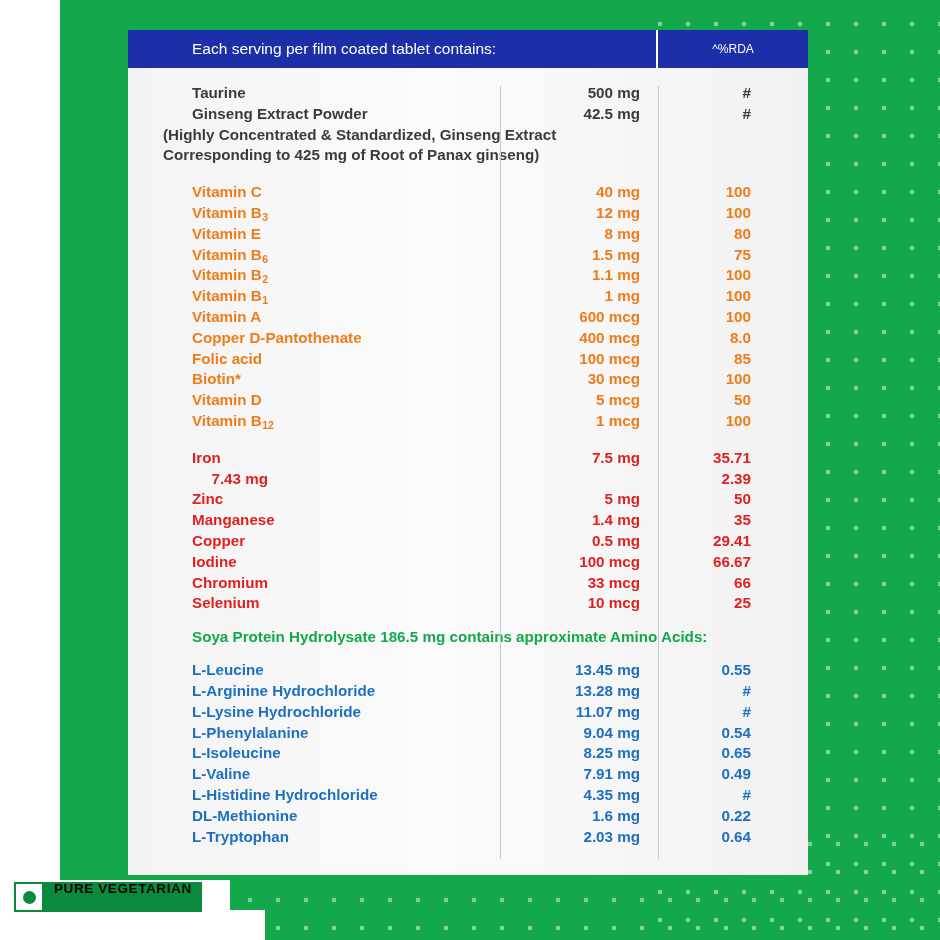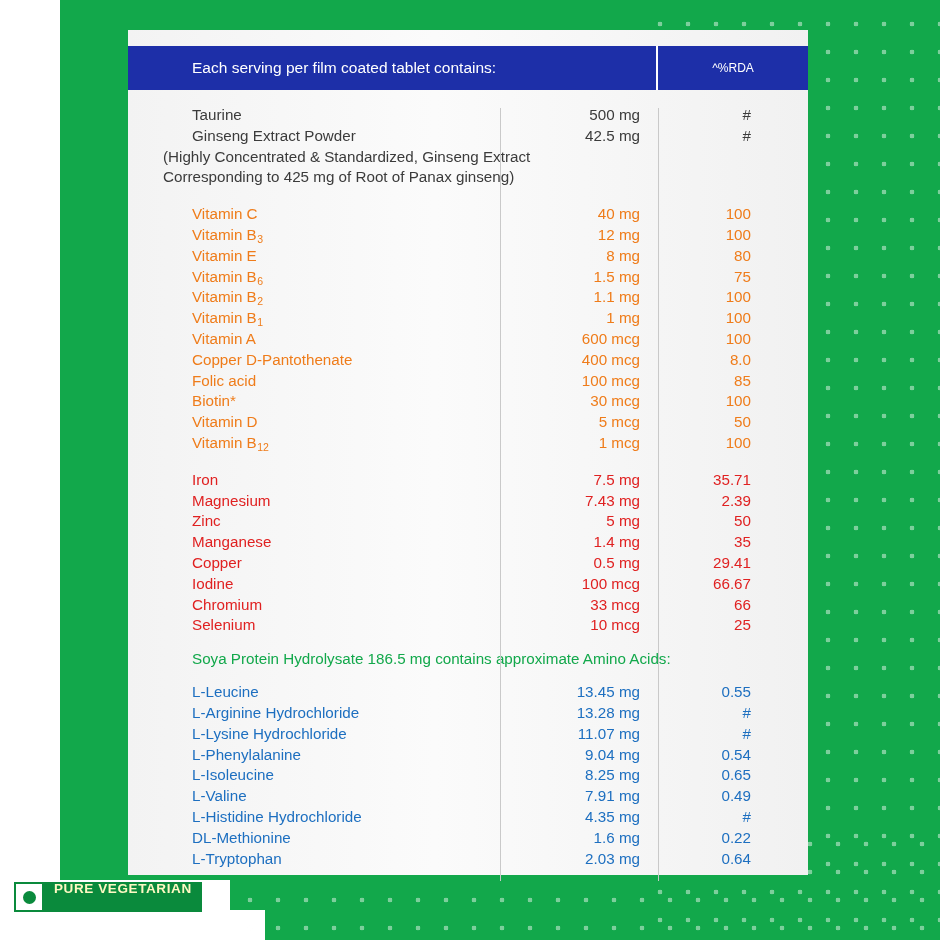--- a/index.html
+++ b/index.html
@@ -90,24 +90,23 @@
     left: 128px;
     top: 30px;
     width: 680px;
     height: 845px;
     background: linear-gradient(90deg, #f3f3f3 0%, #fbfbfb 45%, #f1f1f1 100%);
     box-shadow: 0 0 0 0 rgba(0,0,0,0);
   }
 
   .table-head {
     display: flex;
-    height: 44px;
+    height: 38px;
     background: #1d2fa8;
     color: #ffffff;
-    margin-top: 16px;
   }
   .th-main {
     flex: 0 0 530px;
     display: flex;
     align-items: center;
     padding-left: 64px;
     font-size: 15.5px;
     box-sizing: border-box;
     border-right: 2px solid #ffffff;
   }
@@ -115,20 +114,21 @@
     flex: 1 1 auto;
     display: flex;
     align-items: center;
     justify-content: center;
     font-size: 12px;
   }
 
   .table-body {
     position: relative;
     height: 803px;
+    font-weight: bold;
   }
 
   
   .vline {
     position: absolute;
     top: 18px;
     bottom: 12px;
     width: 1px;
     background: #c9c9c9;
   }
@@ -213,21 +213,21 @@
     justify-content: center;
   }
   .veg-dot {
     width: 13px;
     height: 13px;
     border-radius: 50%;
     background: #0a8a3c;
   }
   .veg-label {
     background: #0a8a3c;
-    color: #fef9c3;
+    color: #000000;
     font-size: 13.5px;
     font-weight: bold;
     letter-spacing: 0.6px;
     display: flex;
     align-items: center;
     padding: 0 10px 18px 10px;
   }
 </style>
 </head>
 <body>
@@ -341,21 +341,20 @@
 
     <div class="spacer-14"></div>
 
     <div class="group grp-minerals">
       <div class="row">
         <span class="name">Iron</span>
         <span class="amount">7.5 mg</span>
         <span class="rda">35.71</span>
       </div>
       <div class="row">
-        <span class="name">Magnesium</span>
         <span class="amount">7.43 mg</span>
         <span class="rda">2.39</span>
       </div>
       <div class="row">
         <span class="name">Zinc</span>
         <span class="amount">5 mg</span>
         <span class="rda">50</span>
       </div>
       <div class="row">
         <span class="name">Manganese</span>

